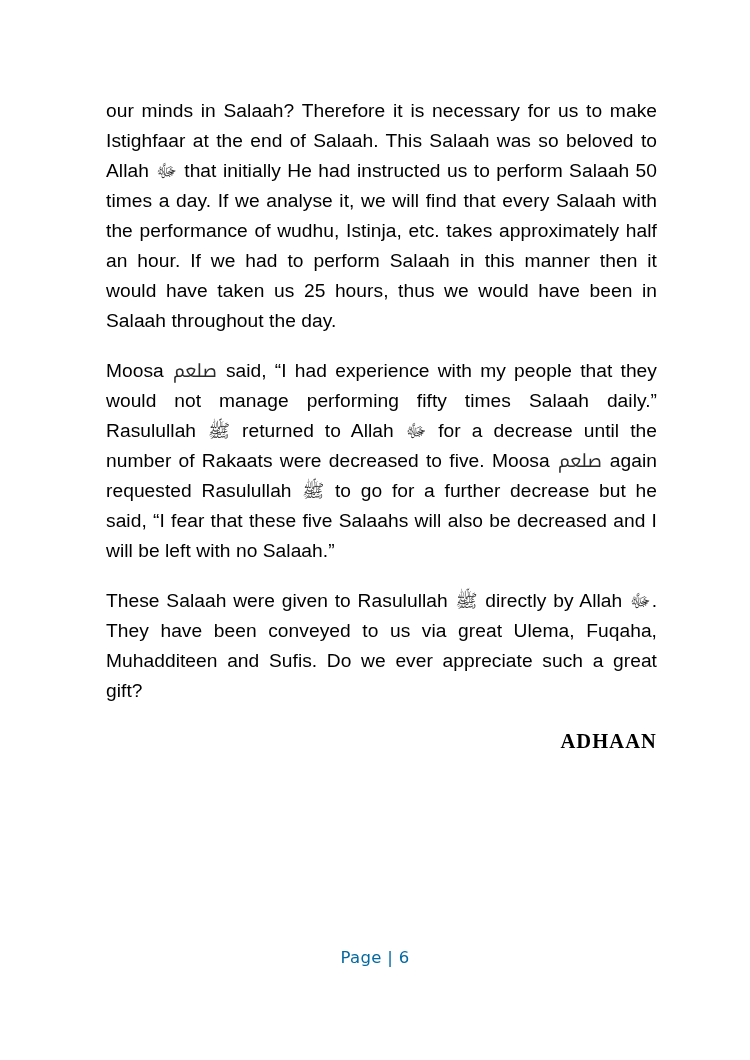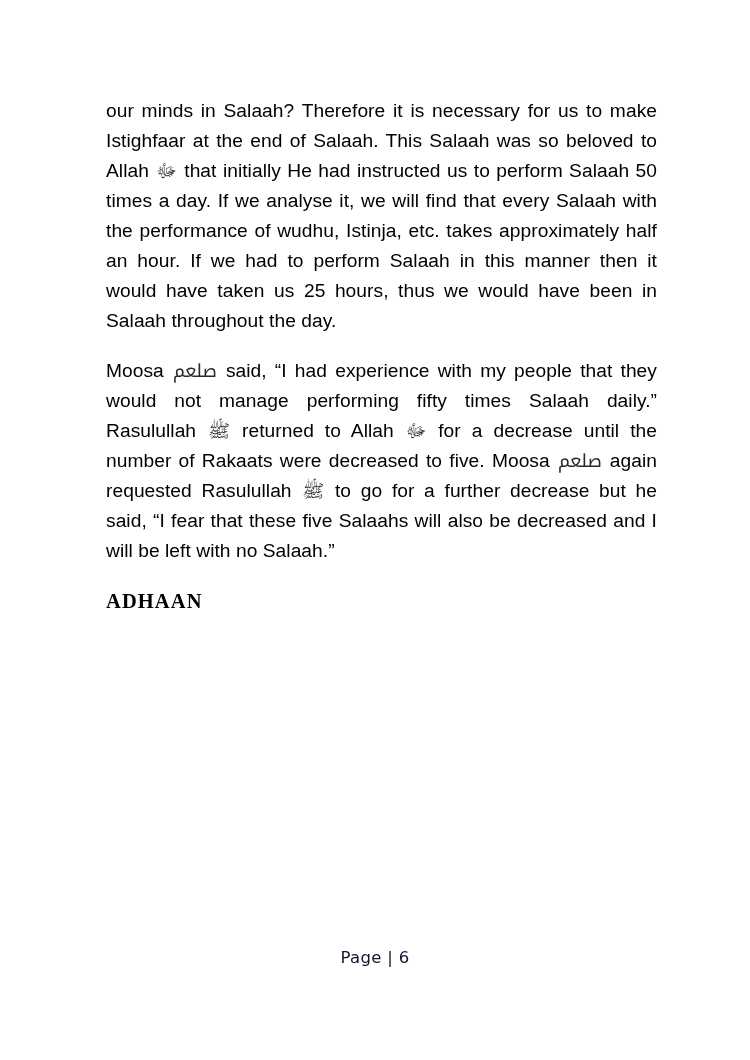--- a/index.html
+++ b/index.html
@@ -39,51 +39,52 @@
   
   .para.cont {
     text-align-last: justify;
   }
   .heading {
     margin: 10px 0 12px 0;
     font-family: "Liberation Serif", serif;
     font-weight: bold;
     font-size: 20.5px;
     line-height: 30px;
-    text-align: left;
+    text-align: right;
     letter-spacing: 1.1px;
     color: #000000;
   }
   .honorific {
     font-family: "DejaVu Sans", "Liberation Sans", sans-serif;
     font-size: 0.95em;
     color: #2a2a2a;
     padding: 0 1px;
     white-space: nowrap;
   }
   .footer {
     position: absolute;
     left: 0;
     top: 948px;
     width: 750px;
     text-align: center;
     font-family: "DejaVu Sans", sans-serif;
     font-size: 16.5px;
-    color: #0f172a;
+    color: #0369a1;
     letter-spacing: 0.3px;
   }
 </style>
 </head>
 <body>
 
 <div class="page">
 
   <div class="content">
     <p class="para">our minds in Salaah? Therefore it is necessary for us to make Istighfaar at the end of Salaah. This Salaah was so beloved to Allah <span class="honorific">ﷻ</span> that initially He had instructed us to perform Salaah 50 times a day. If we analyse it, we will find that every Salaah with the performance of wudhu, Istinja, etc. takes approximately half an hour. If we had to perform Salaah in this manner then it would have taken us 25 hours, thus we would have been in Salaah throughout the day.</p>
     <p class="para">Moosa <span class="honorific">ﷵ</span> said, “I had experience with my people that they would not manage performing fifty times Salaah daily.” Rasulullah <span class="honorific">ﷺ</span> returned to Allah <span class="honorific">ﷻ</span> for a decrease until the number of Rakaats were decreased to five. Moosa <span class="honorific">ﷵ</span> again requested Rasulullah <span class="honorific">ﷺ</span> to go for a further decrease but he said, “I fear that these five Salaahs will also be decreased and I will be left with no Salaah.”</p>
+    <p class="para">These Salaah were given to Rasulullah <span class="honorific">ﷺ</span> directly by Allah <span class="honorific">ﷻ</span>. They have been conveyed to us via great Ulema, Fuqaha, Muhadditeen and Sufis. Do we ever appreciate such a great gift?</p>
 
     <h2 class="heading">ADHAAN</h2>
 
   </div>
 
   <div class="footer">
     <span>Page | 6</span>
   </div>
 
 </div>

